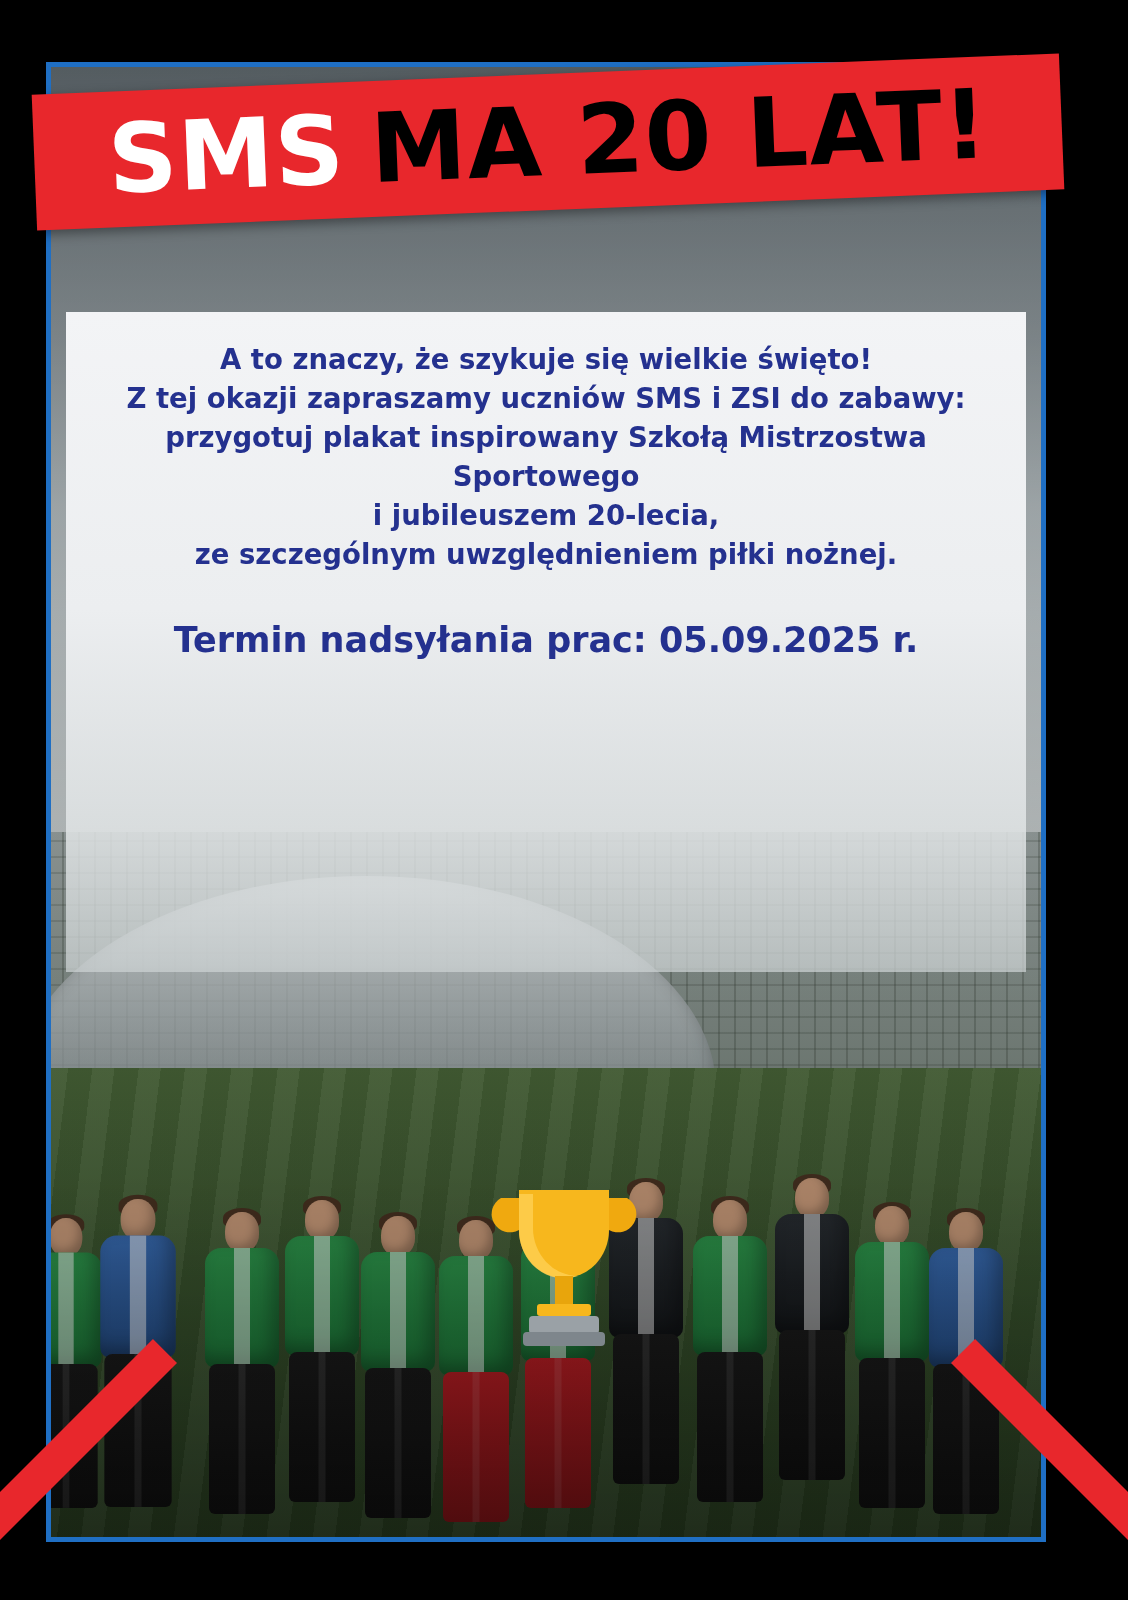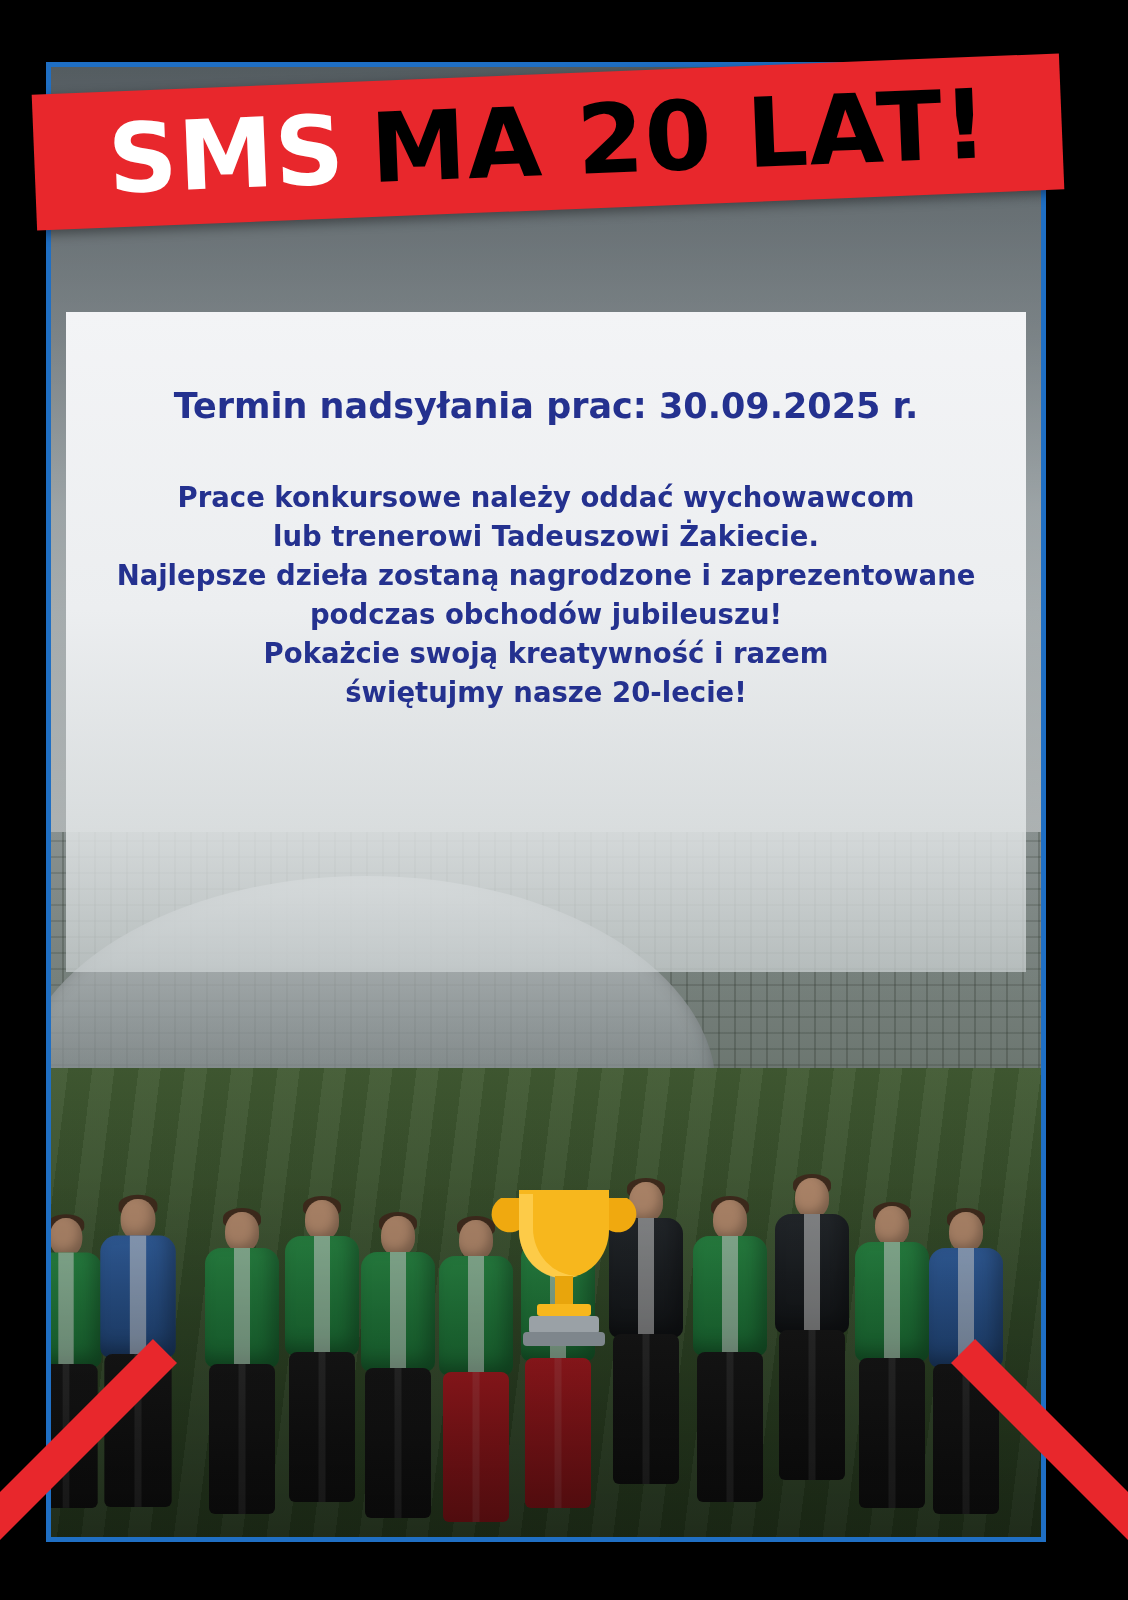--- a/index.html
+++ b/index.html
@@ -384,27 +384,26 @@
 
   <div class="headline">
     <div class="headline-text">
       <span>SMS</span>
       <span style="width:26px"></span>
       <span class="blk">MA 20 LAT!</span>
     </div>
   </div>
 
   <div class="panel">
-    <p class="deadline">Termin nadsyłania prac: 30.09.2025 r.</p>
-    <p class="details" style="white-space:pre-line">Prace konkursowe należy oddać wychowawcom
-lub trenerowi Tadeuszowi Żakiecie.
-Najlepsze dzieła zostaną nagrodzone i zaprezentowane
-podczas obchodów jubileuszu!
-Pokażcie swoją kreatywność i razem
-świętujmy nasze 20-lecie!</p>
+    <p class="intro" style="white-space:pre-line">A to znaczy, że szykuje się wielkie święto!
+Z tej okazji zapraszamy uczniów SMS i ZSI do zabawy:
+przygotuj plakat inspirowany Szkołą Mistrzostwa Sportowego
+i jubileuszem 20-lecia,
+ze szczególnym uwzględnieniem piłki nożnej.</p>
+    <p class="deadline">Termin nadsyłania prac: 05.09.2025 r.</p>
   </div>
 
   <div class="trophy">
     <svg viewBox="0 0 150 180" width="150" height="180" aria-hidden="true">
       <path d="M30 18 h90 v40 a45 48 0 0 1 -90 0 z" fill="#f7b71d"></path>
       <path d="M30 22 h14 v34 a45 48 0 0 0 45 48 a45 48 0 0 1 -59 -48 z" fill="#ffd257" opacity=".75"></path>
       <path d="M30 26 h-18 a18 18 0 0 0 18 32 z" fill="#f0a90f"></path>
       <path d="M120 26 h18 a18 18 0 0 1 -18 32 z" fill="#f0a90f"></path>
       <rect x="66" y="104" width="18" height="30" fill="#e8a50c"></rect>
       <rect x="48" y="132" width="54" height="12" rx="3" fill="#f7b71d"></rect>

